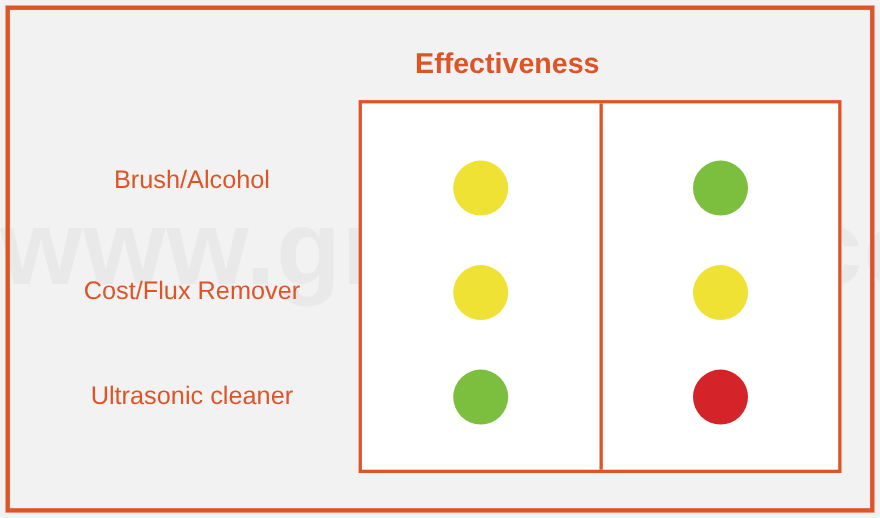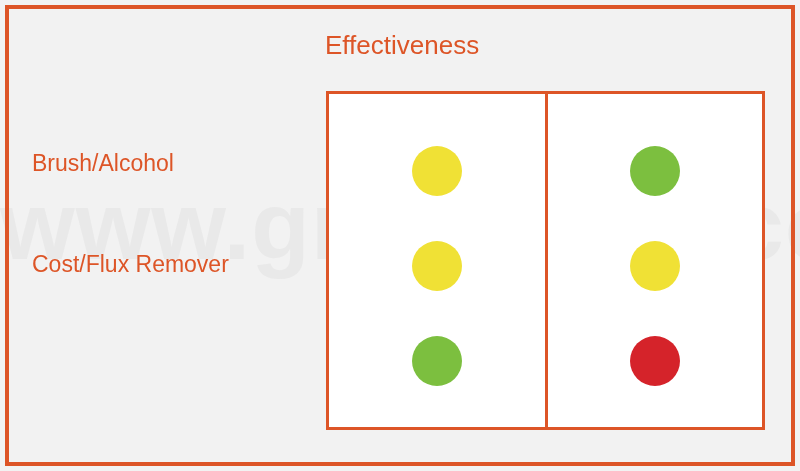--- a/index.html
+++ b/index.html
@@ -41,39 +41,41 @@
     letter-spacing: 1px;
     color: #e9e9e9;
     white-space: nowrap;
     user-select: none;
     line-height: 1;
   }
 
   
   .col-header {
     position: absolute;
-    top: 28px;
+    top: 40px;
     font-size: 26px;
     color: #dd5527;
-    text-align: left;
+    text-align: right;
     white-space: nowrap;
     line-height: 34px;
+    font-weight: bold;
   }
   #header-effectiveness { left: 325px; width: 220px; }
   #header-cost          { left: 545px; width: 220px; }
 
   
   .row-label {
     position: absolute;
     left: 32px;
     width: 285px;
     font-size: 23px;
     color: #dd5527;
     white-space: nowrap;
     line-height: 28px;
+    text-align: center;
   }
   #row-label-0 { top: 149px; }
   #row-label-1 { top: 250px; }
   #row-label-2 { top: 345px; }
 
   
   #matrix-table {
     position: absolute;
     left: 326px;
     top: 91px;
@@ -116,20 +118,21 @@
 
   <div id="outer-frame" style="border-color: rgb(221, 85, 39);"></div>
 
   <div class="col-header" id="header-effectiveness" style="color: rgb(221, 85, 39);">Effectiveness</div>
 
 
   <div class="row-label" id="row-label-0" style="color: rgb(221, 85, 39);">Brush/Alcohol</div>
 
   <div class="row-label" id="row-label-1" style="color: rgb(221, 85, 39);">Cost/Flux Remover</div>
 
+  <div class="row-label" id="row-label-2" style="color: rgb(221, 85, 39);">Ultrasonic cleaner</div>
 
   <div id="matrix-table" style="border-color: rgb(221, 85, 39);">
 
     <div class="matrix-column" id="matrix-column-effectiveness" style="border-right-color: rgb(221, 85, 39);">
       <div class="dot dot-row-0" style="background-color: rgb(240, 225, 53);"></div>
       <div class="dot dot-row-1" style="background-color: rgb(240, 225, 53);"></div>
       <div class="dot dot-row-2" style="background-color: rgb(124, 191, 63);"></div>
     </div>
 
     <div class="matrix-column" id="matrix-column-cost">

